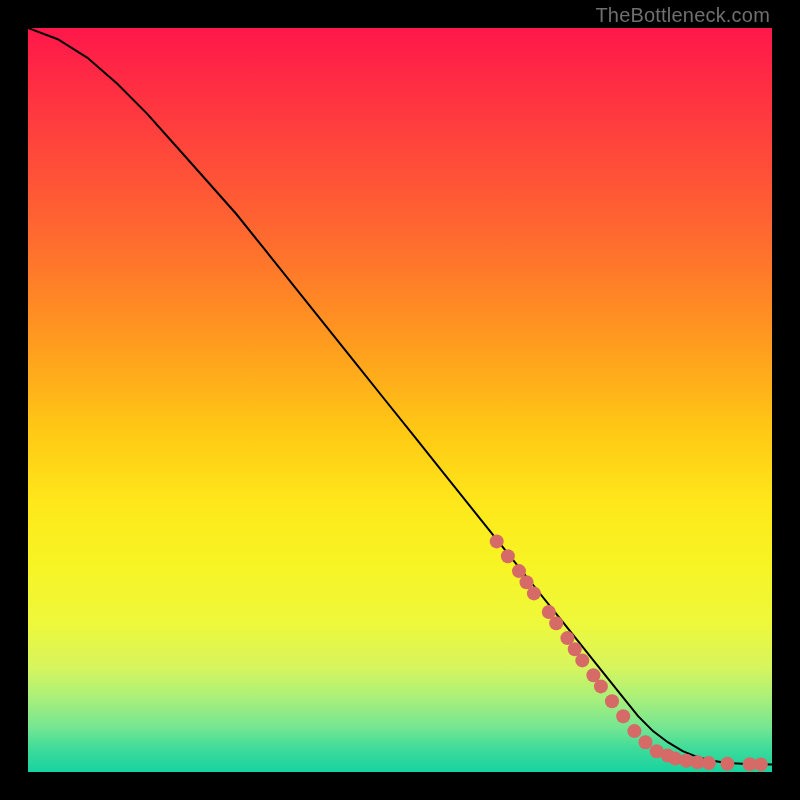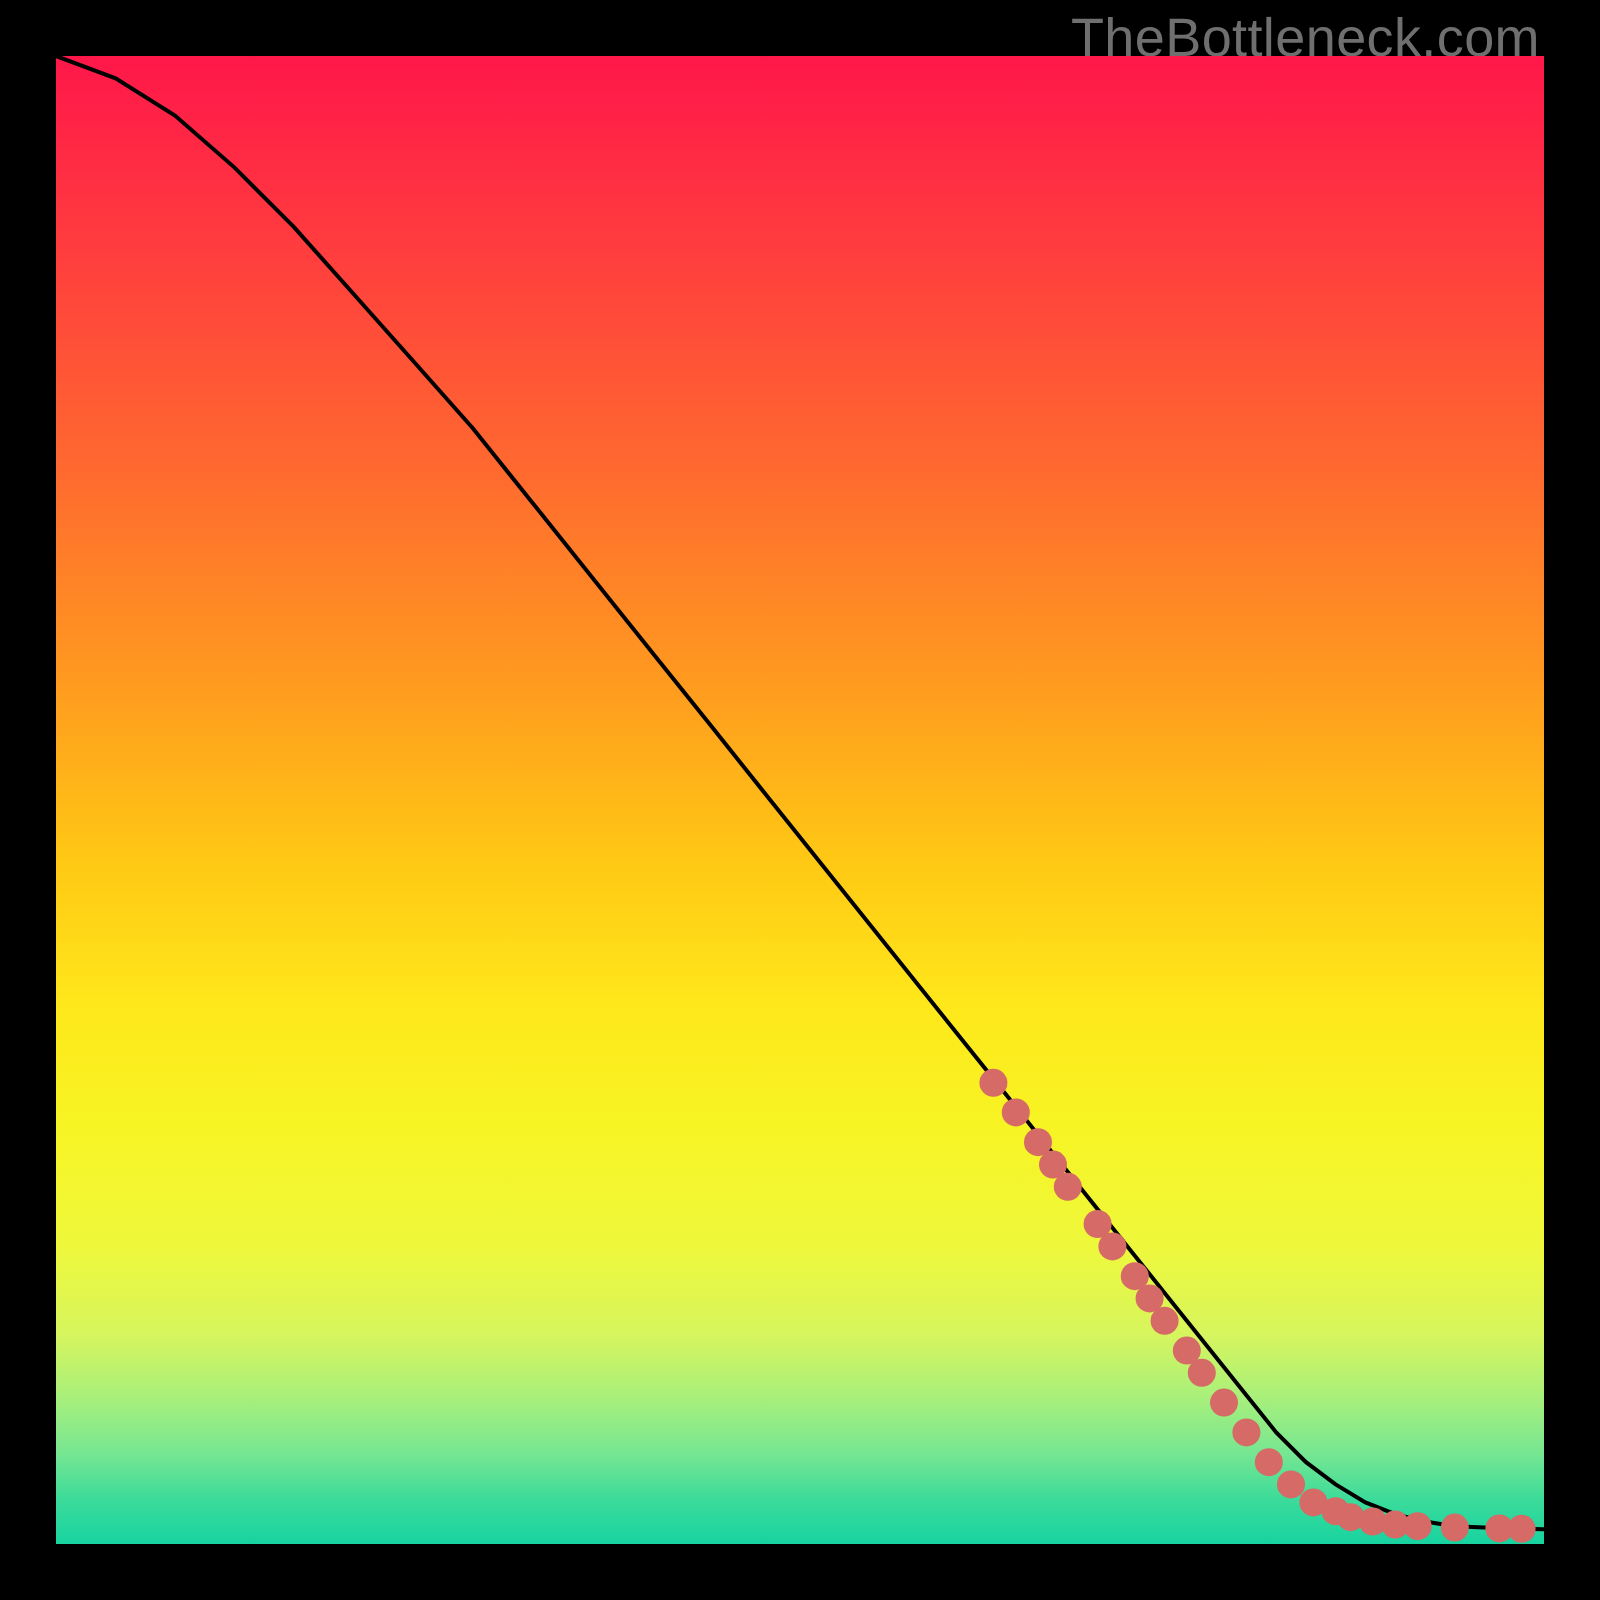--- a/index.html
+++ b/index.html
@@ -38,21 +38,21 @@
       #75e692 94%,
       #3cdb9a 97%,
       #17d3a0 100%
     );
   }
   .watermark {
     position: absolute;
     top: 4px;
     right: 30px;
     color: #6f6f6f;
-    font-size: 27px;
+    font-size: 20px;
     letter-spacing: 0.2px;
     user-select: none;
   }
   svg.overlay {
     position: absolute;
     left: 0;
     top: 0;
     width: 744px;
     height: 744px;
   }

